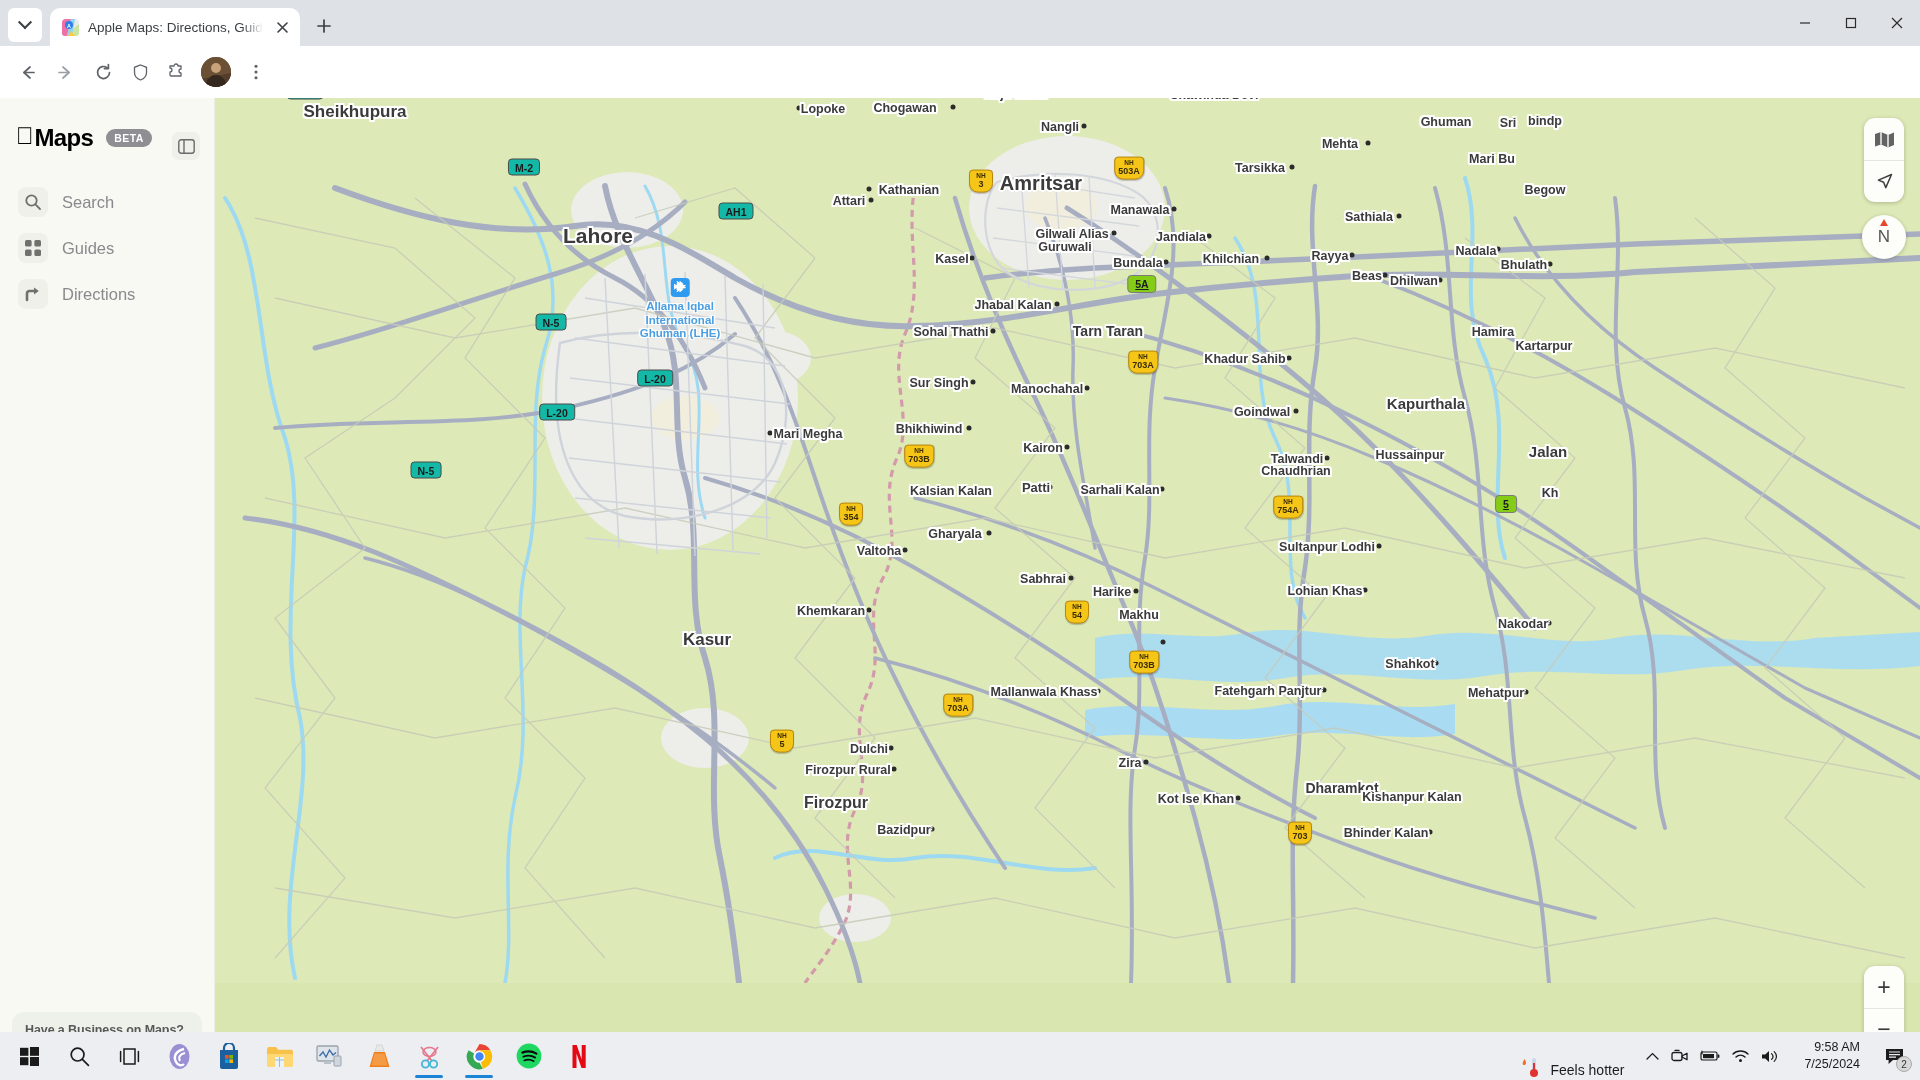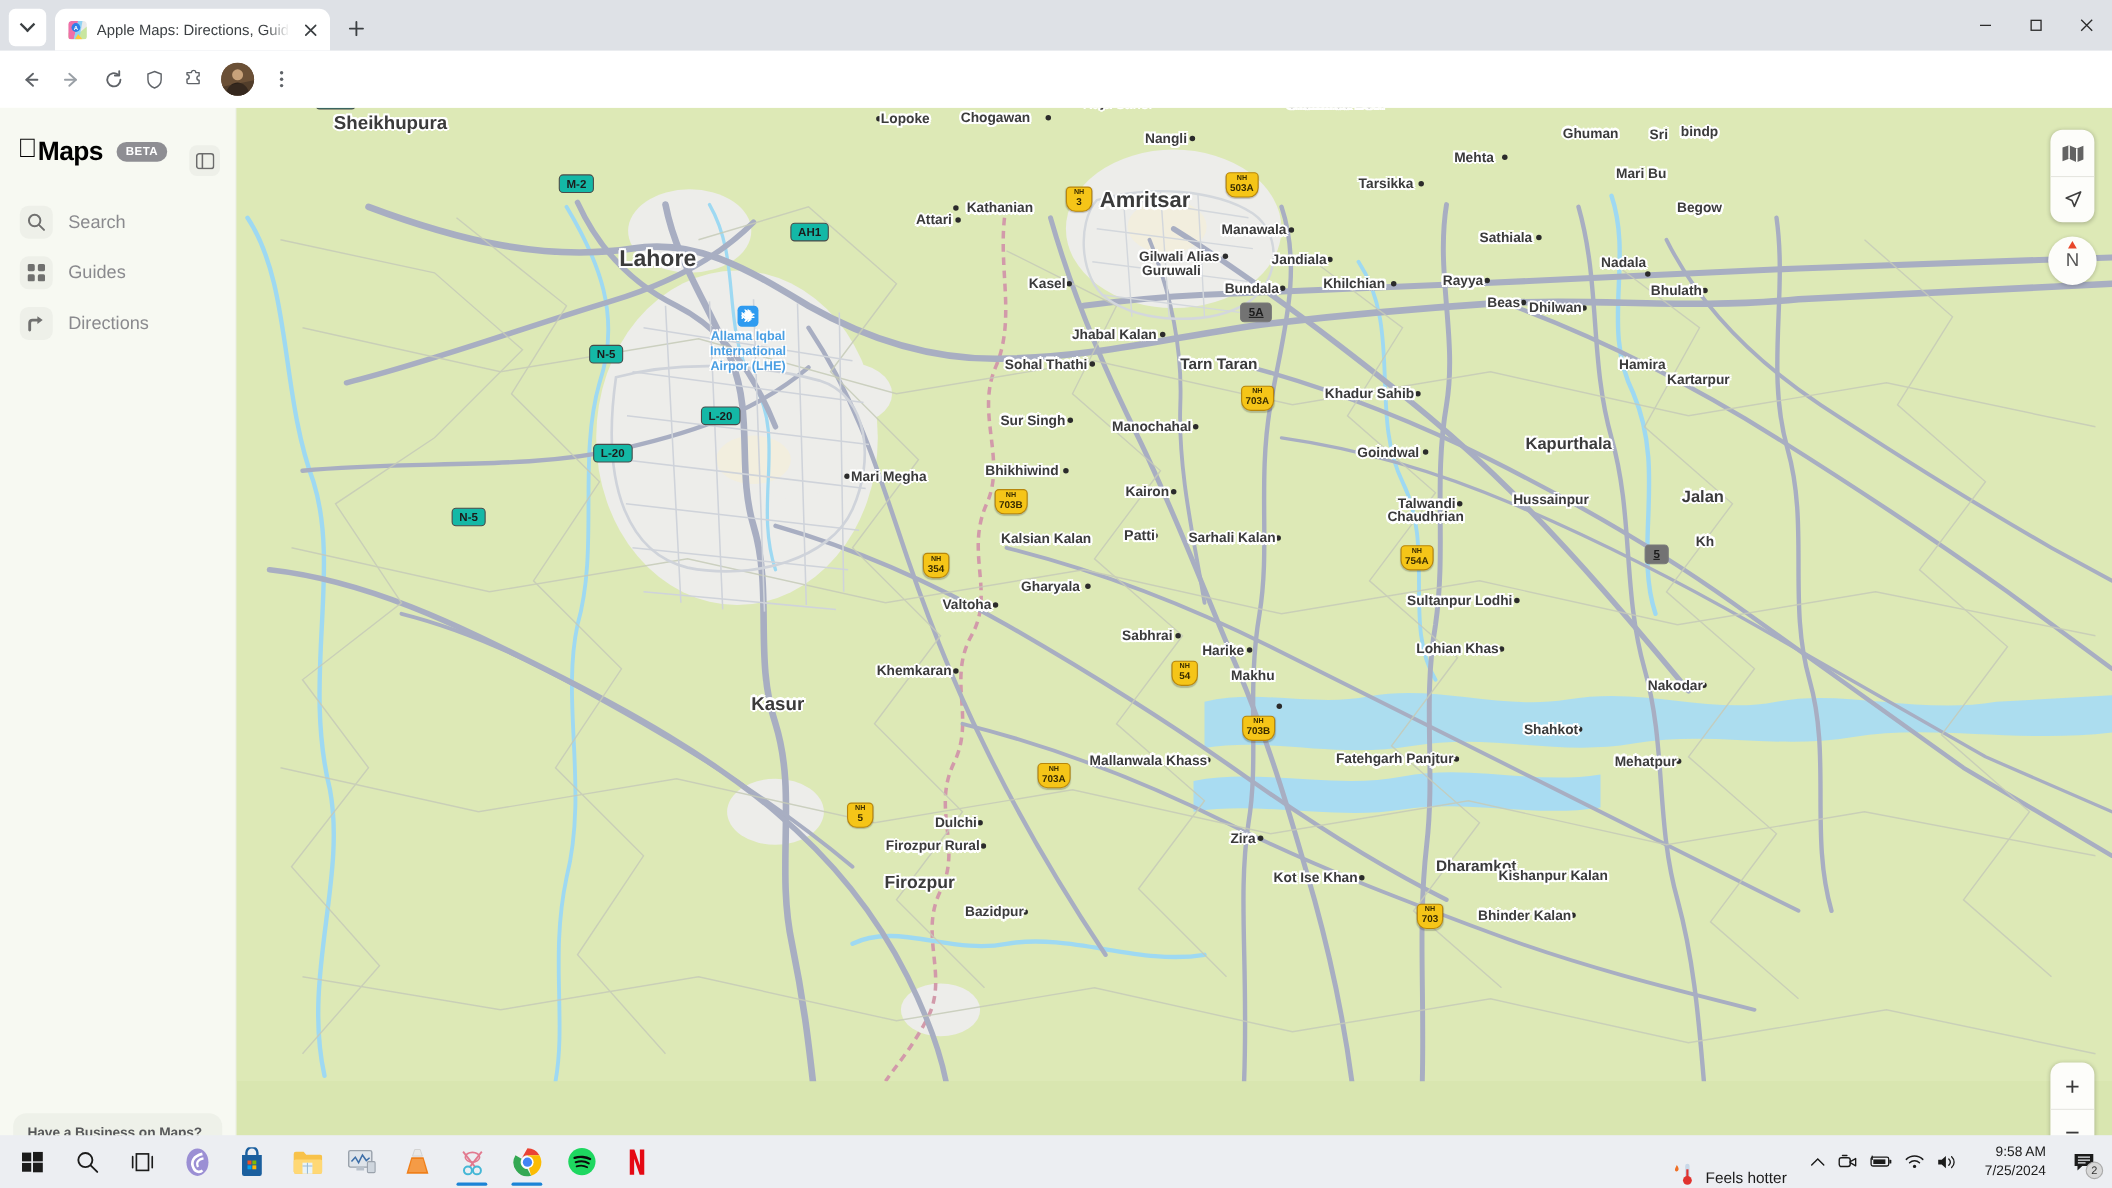--- a/index.html
+++ b/index.html
@@ -105,21 +105,21 @@
   .dot { position: absolute; width: 5px; height: 5px; background: #2b2b2b; border-radius: 50%;
          transform: translate(-50%,-50%); }
   .shield { position: absolute; transform: translate(-50%,-50%); pointer-events: none; }
   .nh-shield { background: #f5c518; border: 1.5px solid #b8860b; border-radius: 4px 4px 9px 9px;
                color: #3a2d00; font-weight: 700; text-align: center; line-height: 1.02;
                padding: 2px 3px 3px; min-width: 24px; box-shadow: 0 1px 1px rgba(0,0,0,.2); }
   .nh-shield .t { font-size: 6.5px; display: block; }
   .nh-shield .n { font-size: 9px; display: block; }
   .pk-shield { background: #14b8a6; border: 1.5px solid #4a4a4a; border-radius: 4px; color: #1c1c1c;
                font-weight: 700; font-size: 10.5px; padding: 1.5px 6px; }
-  .in-shield { background: #737373; border: 1.5px solid #7a7a7a; border-radius: 4px; color: #1c1c1c;
+  .in-shield { background: #84cc16; border: 1.5px solid #7a7a7a; border-radius: 4px; color: #1c1c1c;
                font-weight: 700; font-size: 10.5px; padding: 2px 7px; text-decoration: underline; }
   .airport-lbl { position: absolute; transform: translate(-50%,0); text-align: center;
                  color: #4a9fe3; font-weight: 700; font-size: 11.5px; line-height: 1.18;
                  pointer-events: none; text-shadow: -1.4px -1.4px 0 #fff,1.4px -1.4px 0 #fff,
                  -1.4px 1.4px 0 #fff,1.4px 1.4px 0 #fff; }
   .airport-pin { width: 19px; height: 19px; background: #2f9bf0; border-radius: 4px; margin: 0 auto 3px;
                  display: flex; align-items: center; justify-content: center; color: #fff; font-size: 12px; }
 
   
   .ctrl-stack { position: absolute; right: 16px; top: 20px; width: 40px; background: #fdfdfa;
@@ -421,21 +421,21 @@
           <path d="M806 78 L814 190 M840 76 L848 192 M874 78 L880 190"></path>
           <path d="M782 84 C830 70 890 74 924 96 C950 114 950 158 918 178 C884 198 824 196 792 174
                    C766 156 764 104 782 84 Z" stroke-width="2.2"></path>
         </g>
       </svg>
 
       <div class="airport-lbl" style="left:465px; top:180px;">
         <div class="airport-pin">✈</div>
         <div>Allama Iqbal</div>
         <div>International</div>
-        <div>Airpor (LHE)</div>
+        <div>Ghuman (LHE)</div>
       </div>
 
       <div id="labels">
           <div class="place" style="left: 140px; top: 14px;"><span class="nm" style="font-size: 17px;">Sheikhupura</span></div>
           <div class="place" style="left: 383px; top: 138px;"><span class="nm" style="font-size: 21px;">Lahore</span></div>
           <div class="place" style="left: 826px; top: 85px;"><span class="nm" style="font-size: 20px;">Amritsar</span></div>
           <div class="place" style="left: 492px; top: 542px;"><span class="nm" style="font-size: 17px;">Kasur</span></div>
           <div class="place" style="left: 621px; top: 705px;"><span class="nm" style="font-size: 16px;">Firozpur</span></div>
           <div class="place" style="left: 1211px; top: 306px;"><span class="nm" style="font-size: 15px;">Kapurthala</span></div>
           <div class="place" style="left: 1333px; top: 354px;"><span class="nm" style="font-size: 15px;">Jalan</span></div>
@@ -470,21 +470,21 @@
           <div class="dot" style="left: 1346px; top: 91px;"></div>
           <div class="place" style="left: 1330px; top: 91px;"><span class="nm" style="font-size: 12.5px;">Begow</span></div>
           <div class="dot" style="left: 899px; top: 135px;"></div>
           <div class="place" style="left: 857px; top: 135px;"><span class="nm" style="font-size: 12.5px;">Gilwali Alias</span></div>
           <div class="place" style="left: 850px; top: 148px;"><span class="nm" style="font-size: 12.5px;">Guruwali</span></div>
           <div class="dot" style="left: 994px; top: 138px;"></div>
           <div class="place" style="left: 966px; top: 138px;"><span class="nm" style="font-size: 12.5px;">Jandiala</span></div>
           <div class="dot" style="left: 1137px; top: 157px;"></div>
           <div class="place" style="left: 1115px; top: 157px;"><span class="nm" style="font-size: 12.5px;">Rayya</span></div>
           <div class="dot" style="left: 1283px; top: 151px;"></div>
-          <div class="place" style="left: 1261px; top: 141px;"><span class="nm" style="font-size: 12.5px;">Nadala</span></div>
+          <div class="place" style="left: 1261px; top: 152px;"><span class="nm" style="font-size: 12.5px;">Nadala</span></div>
           <div class="dot" style="left: 1052px; top: 160px;"></div>
           <div class="place" style="left: 1016px; top: 160px;"><span class="nm" style="font-size: 12.5px;">Khilchian</span></div>
           <div class="dot" style="left: 951px; top: 164px;"></div>
           <div class="place" style="left: 923px; top: 164px;"><span class="nm" style="font-size: 12.5px;">Bundala</span></div>
           <div class="dot" style="left: 1170px; top: 177px;"></div>
           <div class="place" style="left: 1152px; top: 177px;"><span class="nm" style="font-size: 12.5px;">Beas</span></div>
           <div class="dot" style="left: 1225px; top: 182px;"></div>
           <div class="place" style="left: 1199px; top: 182px;"><span class="nm" style="font-size: 12.5px;">Dhilwan</span></div>
           <div class="dot" style="left: 1335px; top: 166px;"></div>
           <div class="place" style="left: 1309px; top: 166px;"><span class="nm" style="font-size: 12.5px;">Bhulath</span></div>

